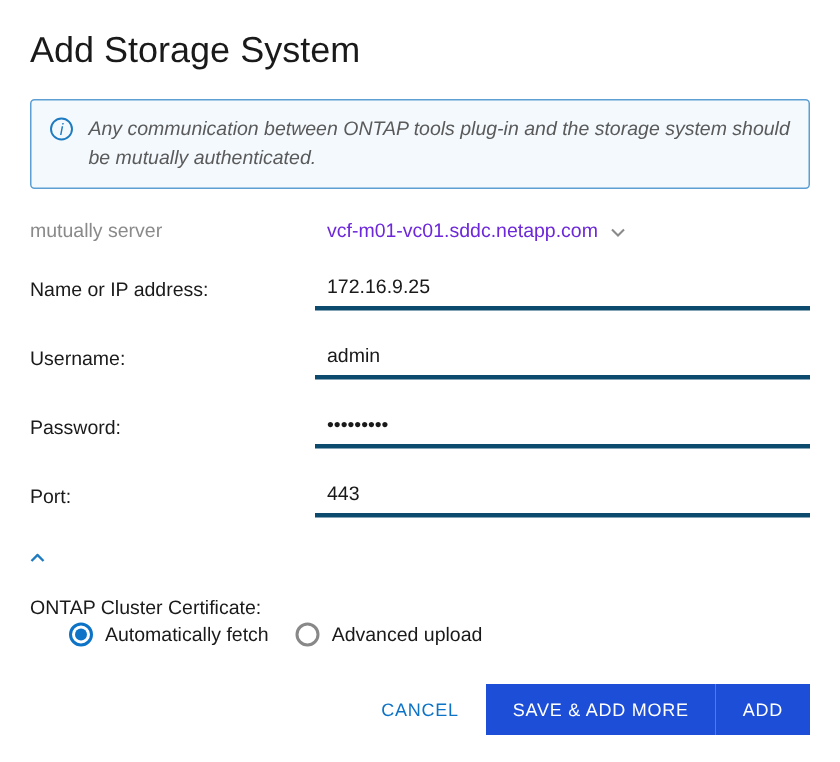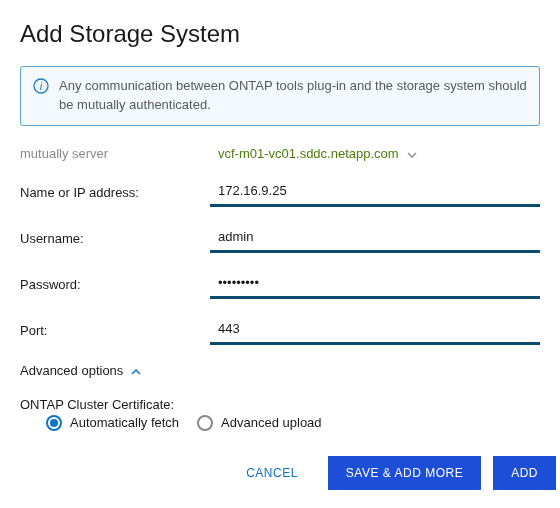--- a/index.html
+++ b/index.html
@@ -1,37 +1,37 @@
 <!DOCTYPE html>
 <html><head>
   <meta charset="utf-8">
   <style>
     * { box-sizing: border-box; margin: 0; padding: 0; font-family: -apple-system, BlinkMacSystemFont, "Segoe UI", Arial, sans-serif; }
     body { width: 560px; height: 508px; background: #fff; padding: 20px; position: relative; }
     .title { font-size: 24px; font-weight: 400; color: #1a1a1a; margin-bottom: 18px; }
     .info-box { border: 1px solid #5d9fd3; background: #f3f9fd; border-radius: 3px; padding: 10px 12px; display: flex; gap: 10px; margin-bottom: 20px; }
     .info-icon { color: #1e7bc0; flex-shrink: 0; margin-top: 1px; }
-    .info-text { font-size: 13px; color: #5a5a5a; line-height: 1.45; }
+    .info-text { font-size: 13px; color: #5a5a5a; line-height: 1.45; font-style: italic; }
     .form-row { display: flex; align-items: center; margin-bottom: 18px; }
     .form-label { width: 190px; font-size: 13px; color: #1a1a1a; }
     .form-label.muted { color: #8a8a8a; }
-    .form-value-static { font-size: 13px; color: #4d7c0f; display: flex; align-items: center; gap: 8px; padding-left: 8px; }
+    .form-value-static { font-size: 13px; color: #6d28d9; display: flex; align-items: center; gap: 8px; padding-left: 8px; }
     .chevron { color: #8a8a8a; }
     .form-input { flex: 1; border: none; border-bottom: 3px solid #0c4a6e; font-size: 13px; padding: 4px 8px 6px 8px; outline: none; color: #1a1a1a; background: transparent; }
     .adv-toggle { display: flex; align-items: center; gap: 8px; font-size: 13px; color: #1a1a1a; cursor: pointer; margin-bottom: 18px; margin-top: 4px; }
     .adv-chevron { color: #1e7bc0; }
     .cert-row { display: flex; align-items: flex-start; flex-direction: column; }
     .cert-label { width: 190px; font-size: 13px; color: #1a1a1a; line-height: 1.4; }
     .radio-group { display: flex; gap: 18px; align-items: center; padding-top: 1px; margin-left: 26px; }
     .radio-opt { display: flex; align-items: center; gap: 8px; cursor: pointer; }
     .radio-outer { width: 16px; height: 16px; border-radius: 50%; border: 2px solid #888; display: flex; align-items: center; justify-content: center; }
     .radio-outer.checked { border-color: #0d73c7; }
     .radio-inner { width: 8px; height: 8px; border-radius: 50%; background: #0d73c7; }
     .radio-text { font-size: 13px; color: #1a1a1a; }
-    .footer { position: absolute; bottom: 18px; right: 4px; display: flex; gap: 12px; align-items: flex-start; }
+    .footer { position: absolute; bottom: 18px; right: 20px; display: flex; align-items: flex-start; }
     .btn { font-size: 12px; letter-spacing: 0.5px; padding: 10px 18px; cursor: pointer; border: none; font-weight: 500; }
     .btn-text { color: #0d73c7; background: transparent; }
     .btn-primary { background: #1d4ed8; color: #fff; }
   </style>
 </head>
 <body>
 
 <h1 class="title">Add Storage System</h1>
 
 <div class="info-box">
@@ -70,21 +70,20 @@
   <div class="form-label">Password:</div>
   <input class="form-input" type="text" value="•••••••••" style="">
 </div>
 
 <div class="form-row">
   <div class="form-label">Port:</div>
   <input class="form-input" type="text" value="443" style="">
 </div>
 
 <div class="adv-toggle">
-  <span>Advanced options</span>
   <span class="adv-chevron">
     <svg width="10" height="6" viewBox="0 0 10 6">
         <path d="M1 5 L5 1 L9 5" fill="none" stroke="#1e7bc0" stroke-width="1.6"></path>
       </svg>
   </span>
 </div>
 
 <div class="cert-row">
   <div class="cert-label">ONTAP Cluster Certificate:</div>
   <div class="radio-group">

